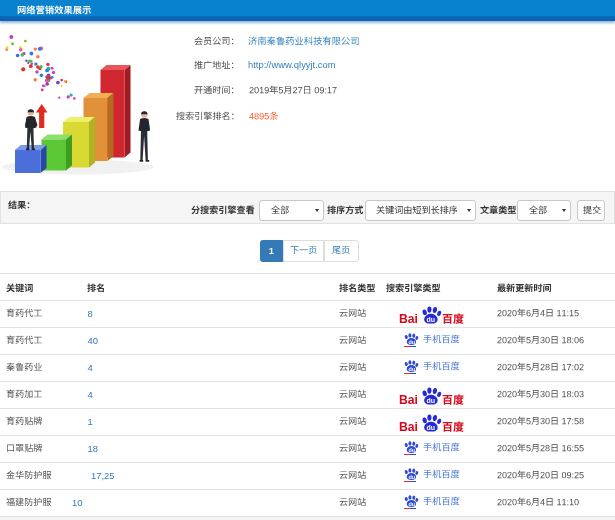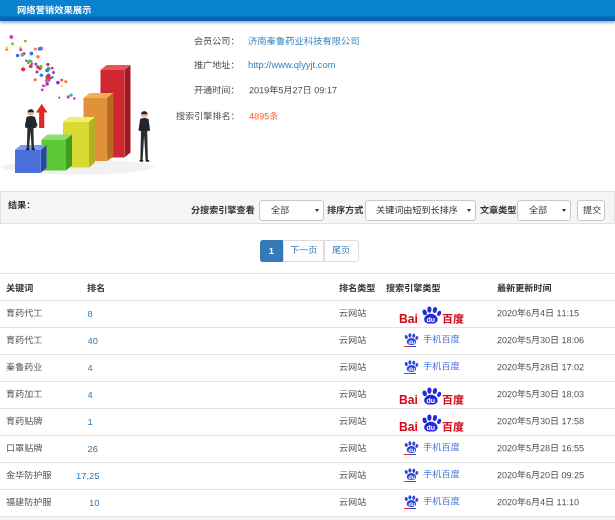--- a/index.html
+++ b/index.html
@@ -725,21 +725,21 @@
     <div class="abs" style="left:6.0px;top:443.0px;">
       <svg class="t" width="36.4" height="11.1" fill="#555">
         <g transform="translate(0 8.3) scale(0.0091 -0.0091)">
           <use href="#u53E3" x="0"></use>
           <use href="#u7F69" x="1000"></use>
           <use href="#u8D34" x="2000"></use>
           <use href="#u724C" x="3000"></use>
         </g>
       </svg>
     </div>
-    <div class="abs" style="left:87.5px;top:442.6px;font:9.4px 'Liberation Sans',sans-serif;color:#337ab7;">26</div>
+    <div class="abs" style="left:87.5px;top:442.6px;font:9.4px 'Liberation Sans',sans-serif;color:#337ab7;">18</div>
     <div class="abs" style="left:338.5px;top:443.0px;">
       <svg class="t" width="27.3" height="11.1" fill="#555">
         <g transform="translate(0 8.3) scale(0.0091 -0.0091)">
           <use href="#u4E91" x="0"></use>
           <use href="#u7F51" x="1000"></use>
           <use href="#u7AD9" x="2000"></use>
         </g>
       </svg>
     </div>
     <div class="abs" style="left:402.8px;top:440.6px;"><svg width="18" height="15" viewBox="0 0 18 15">
@@ -786,21 +786,21 @@
       <svg class="t" width="45.5" height="11.1" fill="#555">
         <g transform="translate(0 8.3) scale(0.0091 -0.0091)">
           <use href="#u91D1" x="0"></use>
           <use href="#u534E" x="1000"></use>
           <use href="#u9632" x="2000"></use>
           <use href="#u62A4" x="3000"></use>
           <use href="#u670D" x="4000"></use>
         </g>
       </svg>
     </div>
-    <div class="abs" style="left:76px;top:469.6px;font:9.4px 'Liberation Sans',sans-serif;color:#337ab7;">17,25</div>
+    <div class="abs" style="left:91px;top:469.6px;font:9.4px 'Liberation Sans',sans-serif;color:#337ab7;">17,25</div>
     <div class="abs" style="left:338.5px;top:470.0px;">
       <svg class="t" width="27.3" height="11.1" fill="#555">
         <g transform="translate(0 8.3) scale(0.0091 -0.0091)">
           <use href="#u4E91" x="0"></use>
           <use href="#u7F51" x="1000"></use>
           <use href="#u7AD9" x="2000"></use>
         </g>
       </svg>
     </div>
     <div class="abs" style="left:402.8px;top:467.6px;"><svg width="18" height="15" viewBox="0 0 18 15">
@@ -847,21 +847,21 @@
       <svg class="t" width="45.5" height="11.1" fill="#555">
         <g transform="translate(0 8.3) scale(0.0091 -0.0091)">
           <use href="#u798F" x="0"></use>
           <use href="#u5EFA" x="1000"></use>
           <use href="#u9632" x="2000"></use>
           <use href="#u62A4" x="3000"></use>
           <use href="#u670D" x="4000"></use>
         </g>
       </svg>
     </div>
-    <div class="abs" style="left:89px;top:496.6px;font:9.4px 'Liberation Sans',sans-serif;color:#337ab7;">10</div>
+    <div class="abs" style="left:72px;top:496.6px;font:9.4px 'Liberation Sans',sans-serif;color:#337ab7;">10</div>
     <div class="abs" style="left:338.5px;top:497.0px;">
       <svg class="t" width="27.3" height="11.1" fill="#555">
         <g transform="translate(0 8.3) scale(0.0091 -0.0091)">
           <use href="#u4E91" x="0"></use>
           <use href="#u7F51" x="1000"></use>
           <use href="#u7AD9" x="2000"></use>
         </g>
       </svg>
     </div>
     <div class="abs" style="left:402.8px;top:494.6px;"><svg width="18" height="15" viewBox="0 0 18 15">

